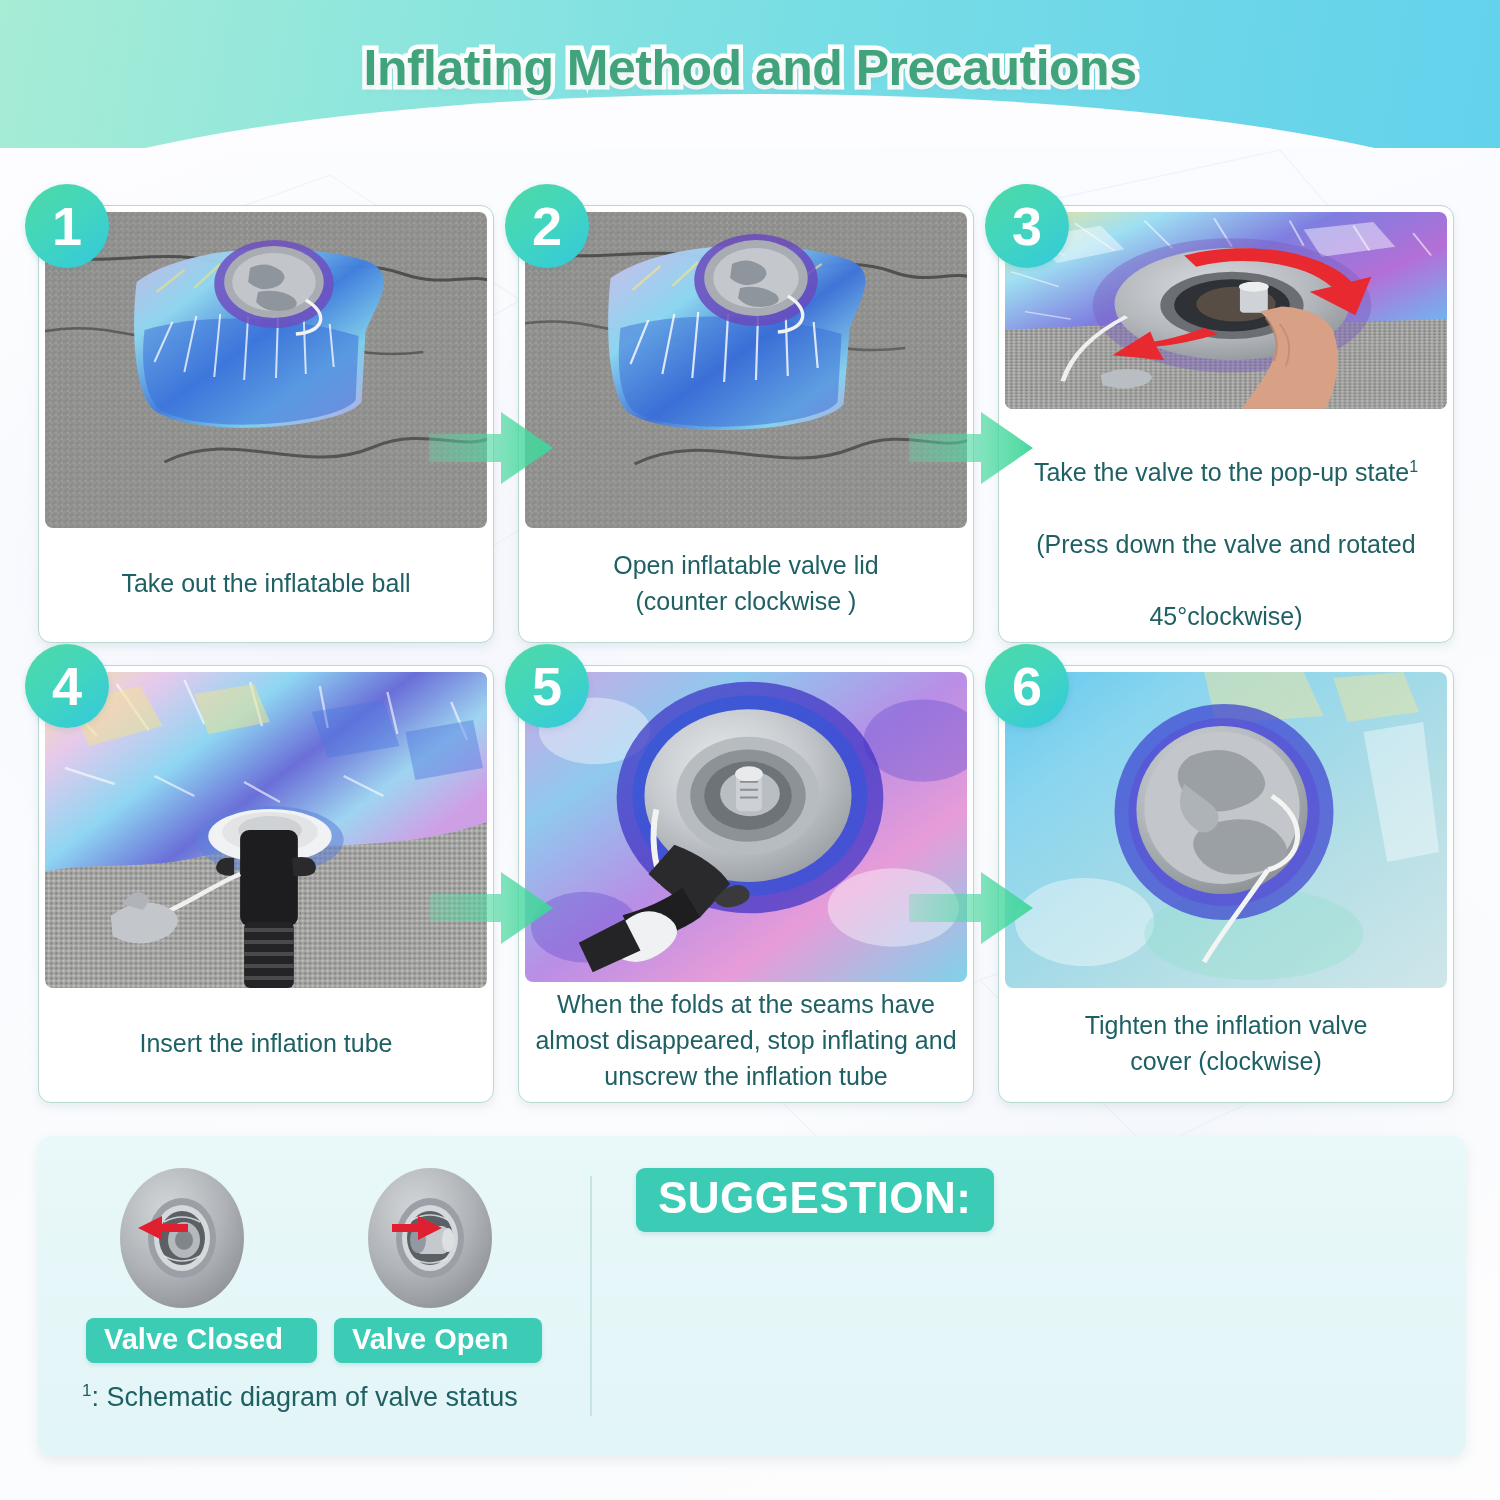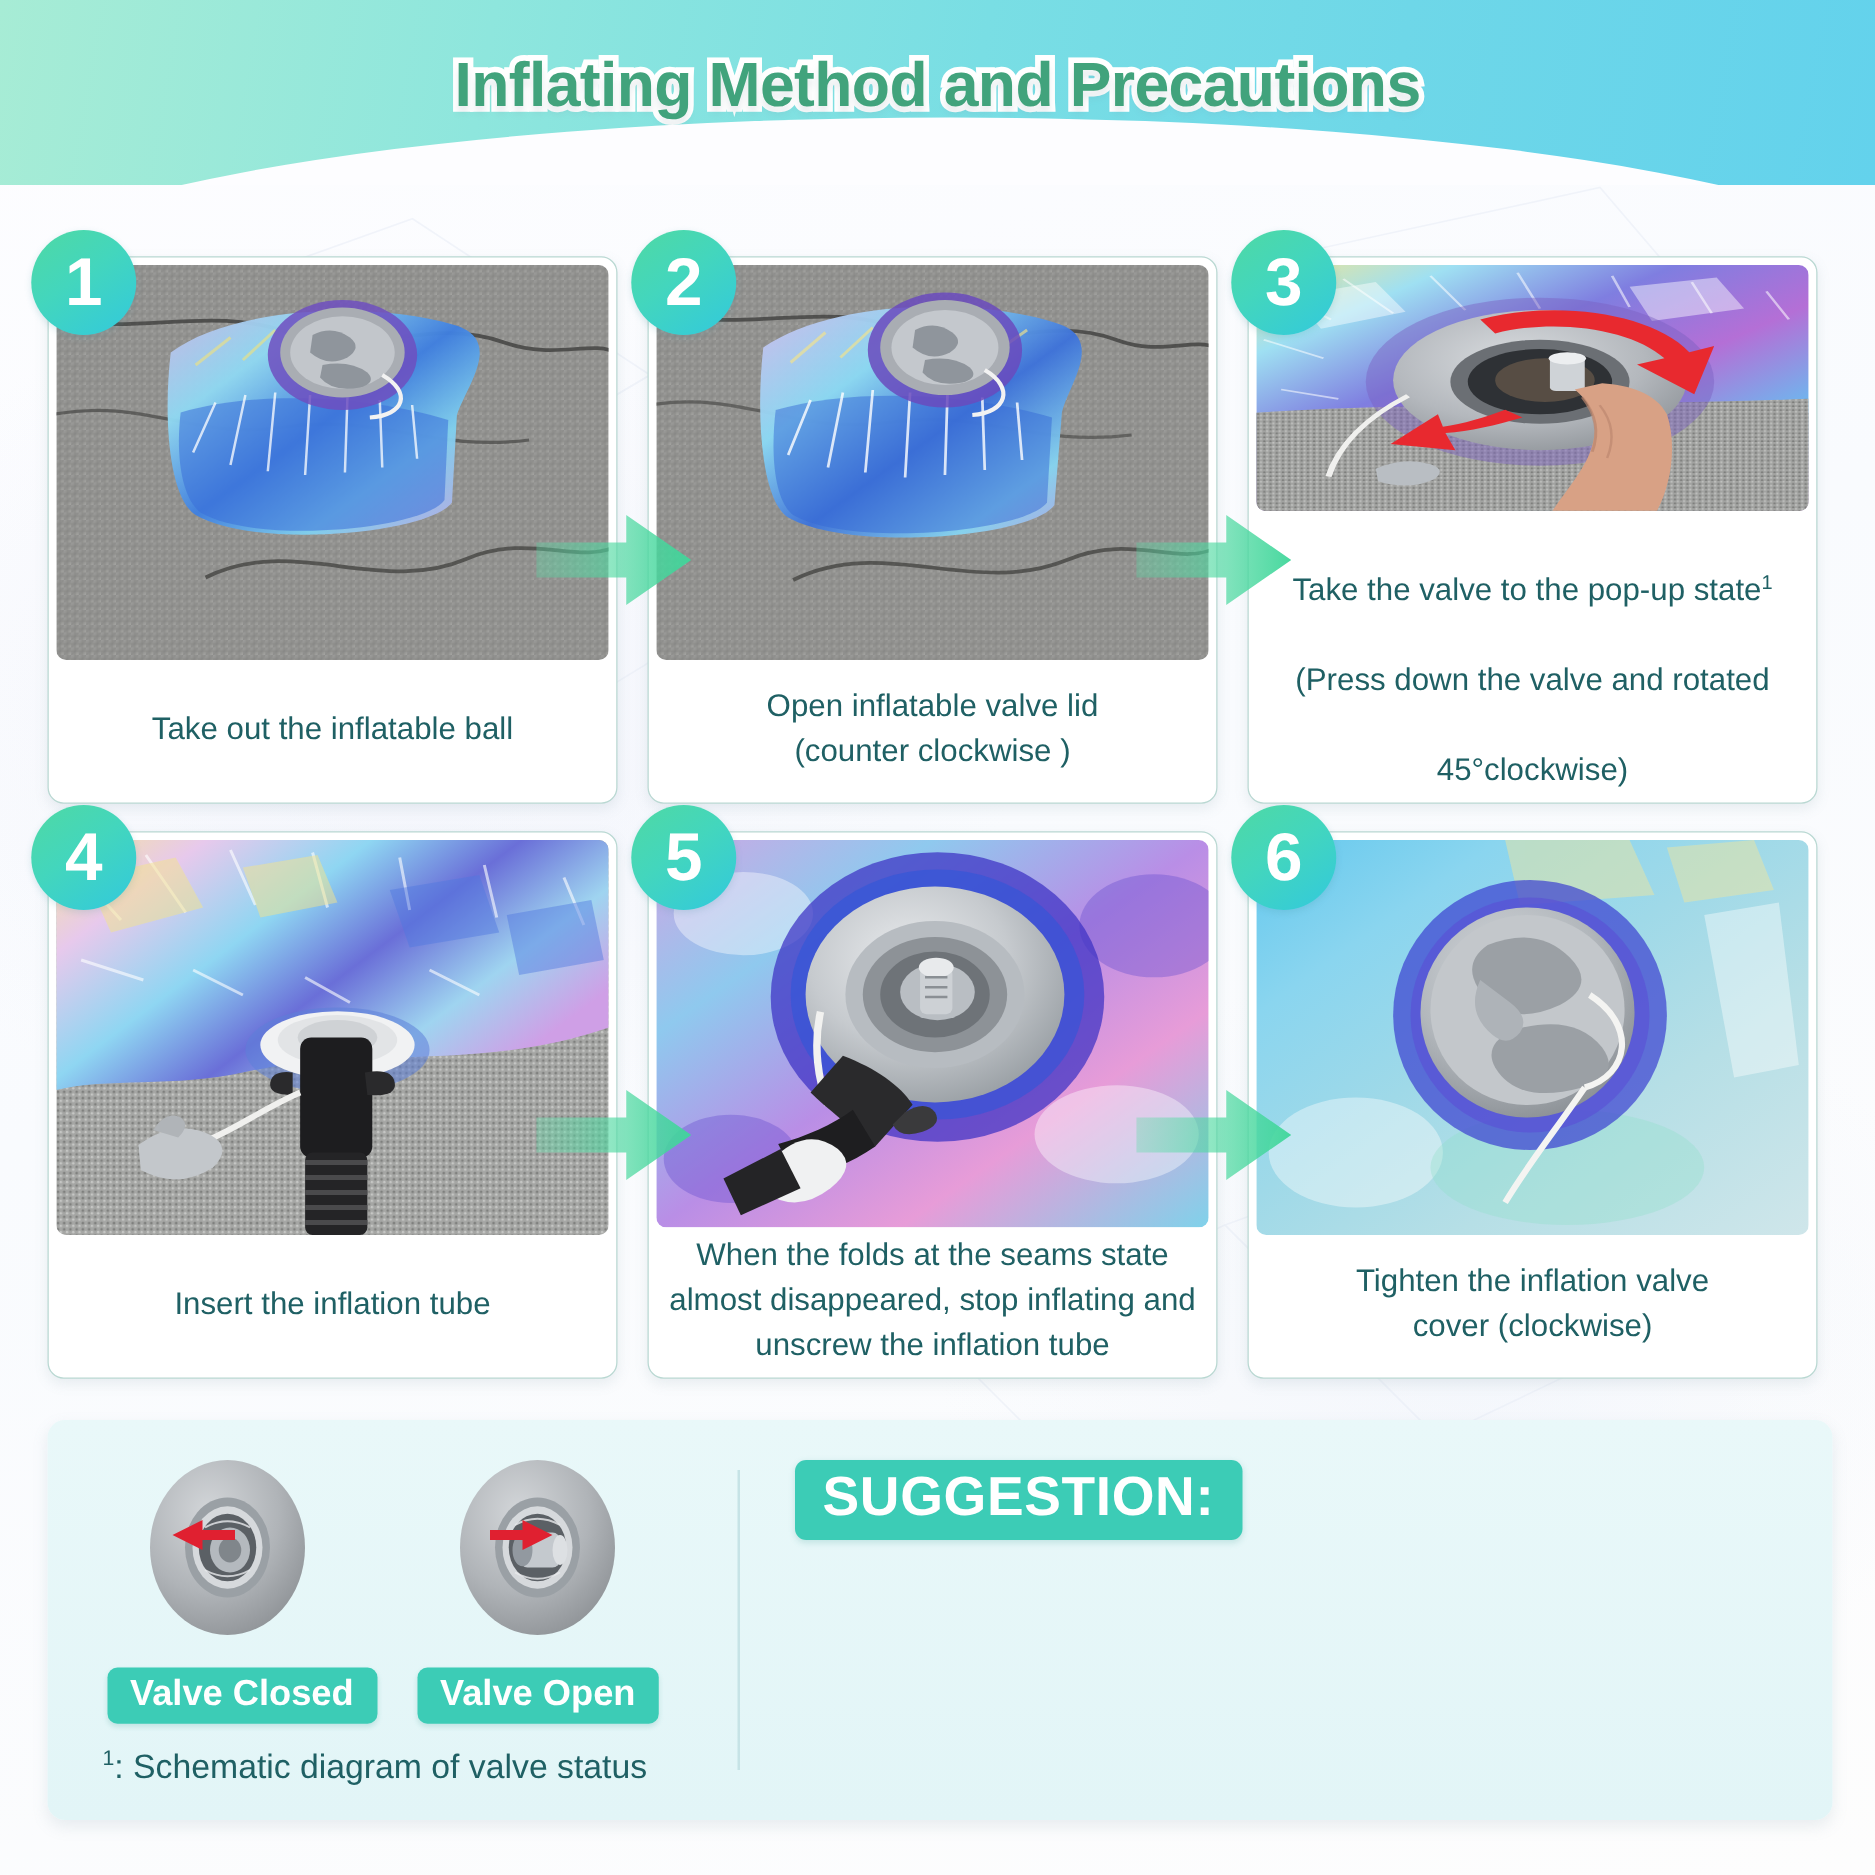--- a/index.html
+++ b/index.html
@@ -144,23 +144,23 @@
   }
   .valve-row { display: flex; gap: 56px; padding-left: 14px; }
   .valve-col { width: 192px; text-align: center; }
   .valve-fig { height: 152px; display: flex; align-items: center; justify-content: center; }
   .pill {
     display: inline-block;
     background: #3cccb6;
     color: #ffffff;
     font-size: 29px;
     font-weight: bold;
-    padding: 5px 19px 7px 18px;
+    padding: 5px 34px 7px 18px;
     border-radius: 8px;
-    margin-top: 20px;
+    margin-top: 4px;
     white-space: nowrap;
     box-shadow: 0 2px 4px rgba(60,160,150,0.2);
   }
   .footnote {
     margin-top: 18px;
     padding-left: 10px;
     color: #1f6064;
     font-size: 27px;
     font-weight: 500;
   }
@@ -471,21 +471,21 @@
           <path d="M216,112 l18,0 M216,120 l18,0 M216,128 l18,0"></path>
         </g>
         <path d="M132,140 C126,168 130,196 138,216" stroke="#f2f2f0" stroke-width="6" fill="none"></path>
         <path d="M150,176 C176,186 196,200 206,216 L176,250 C156,234 136,218 124,206 Z" fill="#2a2a2c"></path>
         <path d="M176,250 C156,264 136,272 112,276 L98,248 C120,242 142,232 158,220 Z" fill="#1e1e20"></path>
         <path d="M92,262 q28,-30 54,-10 q16,14 -6,32 q-28,22 -54,2 z" fill="#f0f1f2"></path>
         <path d="M54,276 L100,252 L116,284 L68,306 Z" fill="#242426"></path>
         <path d="M200,222 q16,-10 24,0 q6,10 -10,16 q-18,6 -24,-6 z" fill="#3a3a3c"></path>
       </svg>
     </div>
-    <div class="caption">When the folds at the seams state
+    <div class="caption">When the folds at the seams have
 almost disappeared, stop inflating and
 unscrew the inflation tube</div>
     <svg class="conn" viewBox="0 0 126 92">
       <path d="M0,32 L72,32 L72,10 L124,46 L72,82 L72,60 L0,60 Z" fill="url(#ag1)"></path>
     </svg>
   </div>
 
   <div class="card">
     <div class="badge">6</div>
     <div class="photo">

